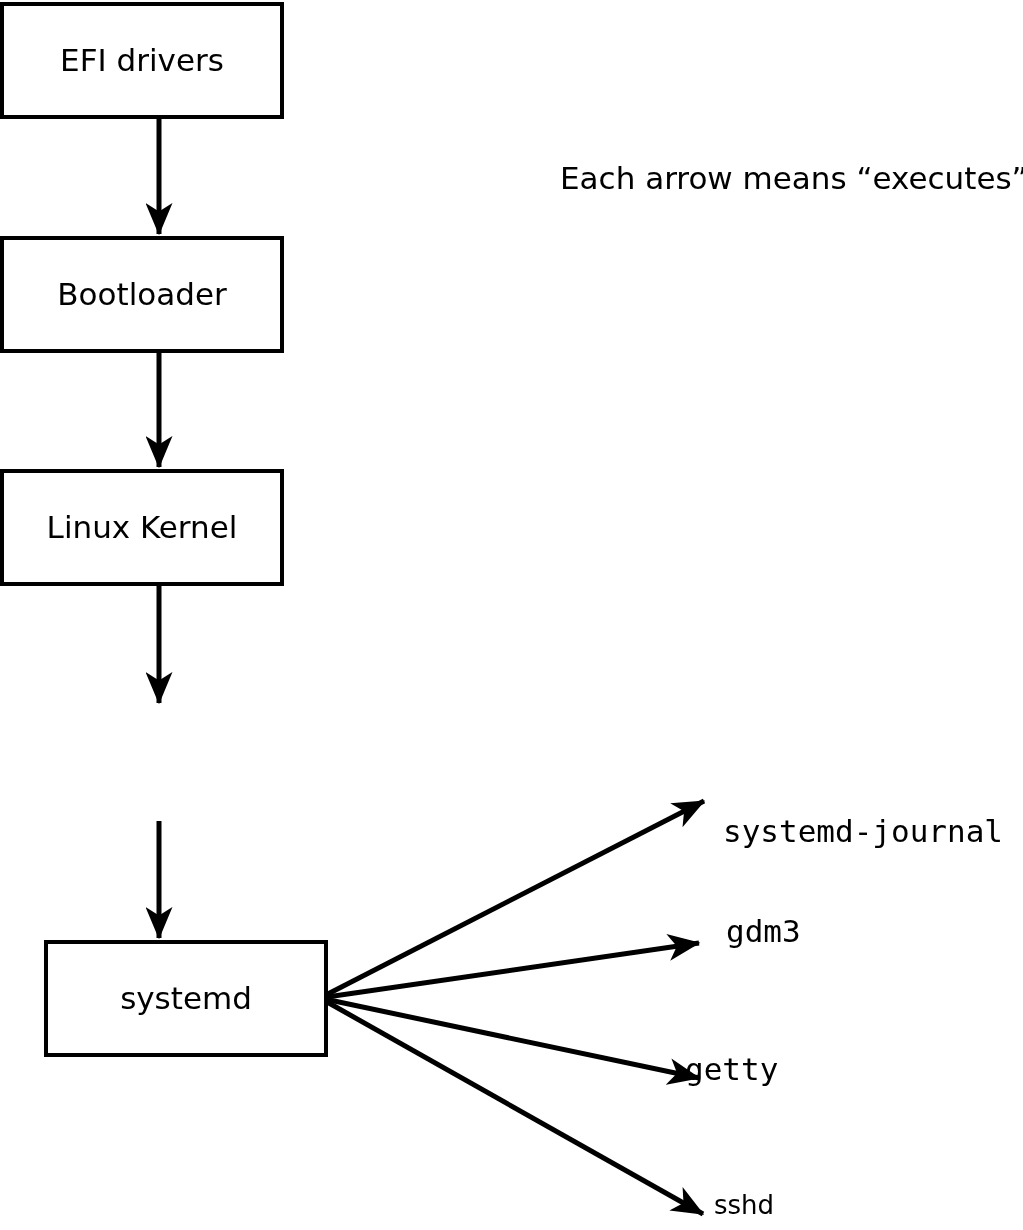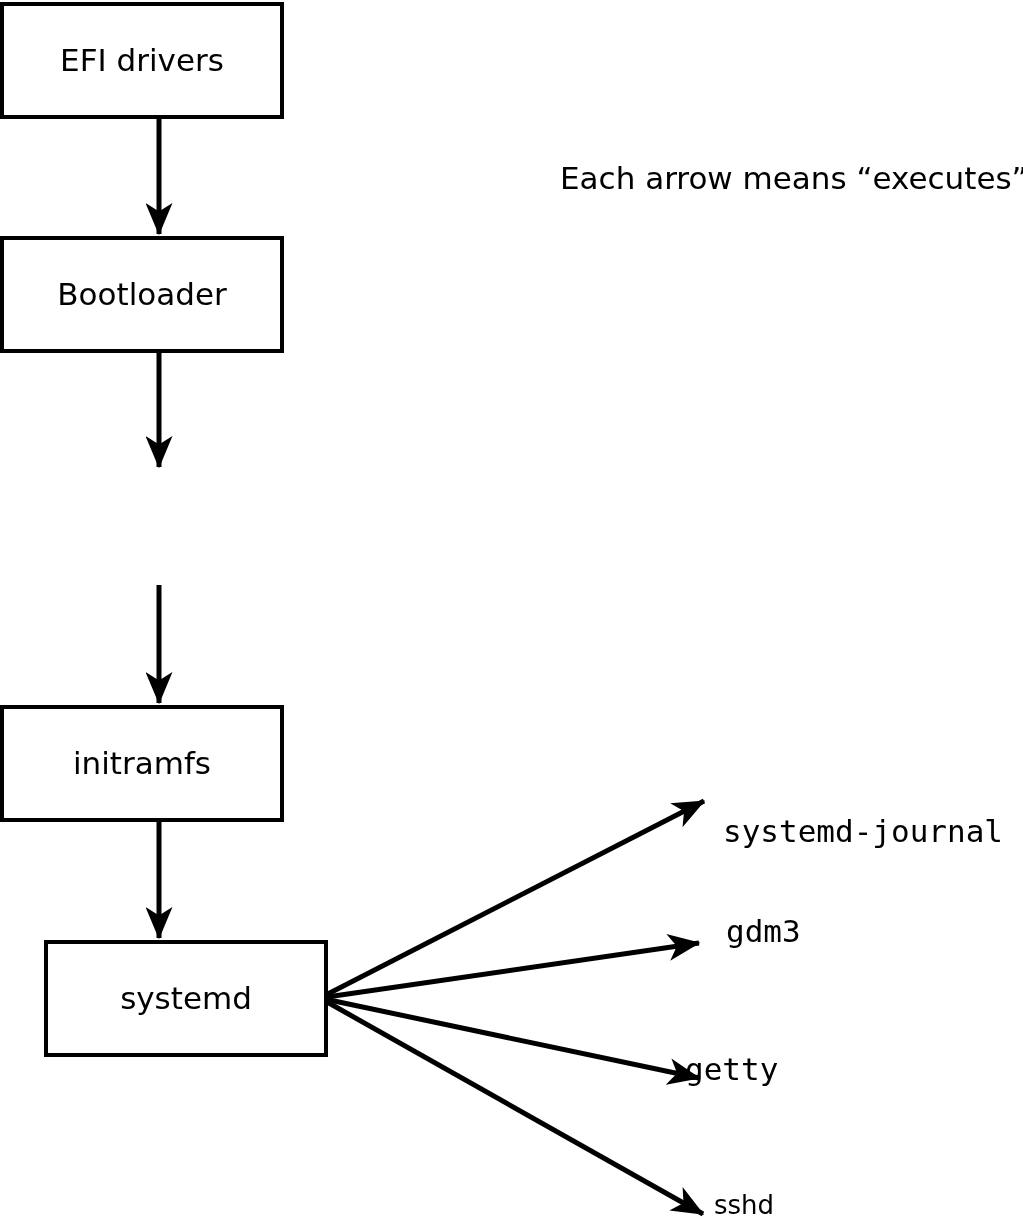--- a/index.html
+++ b/index.html
@@ -85,22 +85,22 @@
   </svg>
 
   <div id="caption">Each arrow means “executes”.</div>
 
   <div class="node-box" style="top:2px;">
     <span class="node-label">EFI drivers</span>
   </div>
   <div class="node-box" style="top:236px;">
     <span class="node-label">Bootloader</span>
   </div>
-  <div class="node-box" style="top:705px;">
-    <span class="node-label">initramfs</span>
+  <div class="node-box" style="top:469px;">
+    <span class="node-label">Linux Kernel</span>
   </div>
   <div class="node-box" style="top:940px;margin-left:44px;">
     <span class="node-label">systemd</span>
   </div>
 
   <div class="svc-label" style="left:723px; top:776px;margin-top:40px;">systemd-journal</div>
   <div class="svc-label" style="left:726px; top:916px;">gdm3</div>
   <div class="svc-label" style="left:685px; top:1054px;">getty</div>
   <div class="svc-label sans" style="left:714px; top:1192px;">sshd</div>
 

